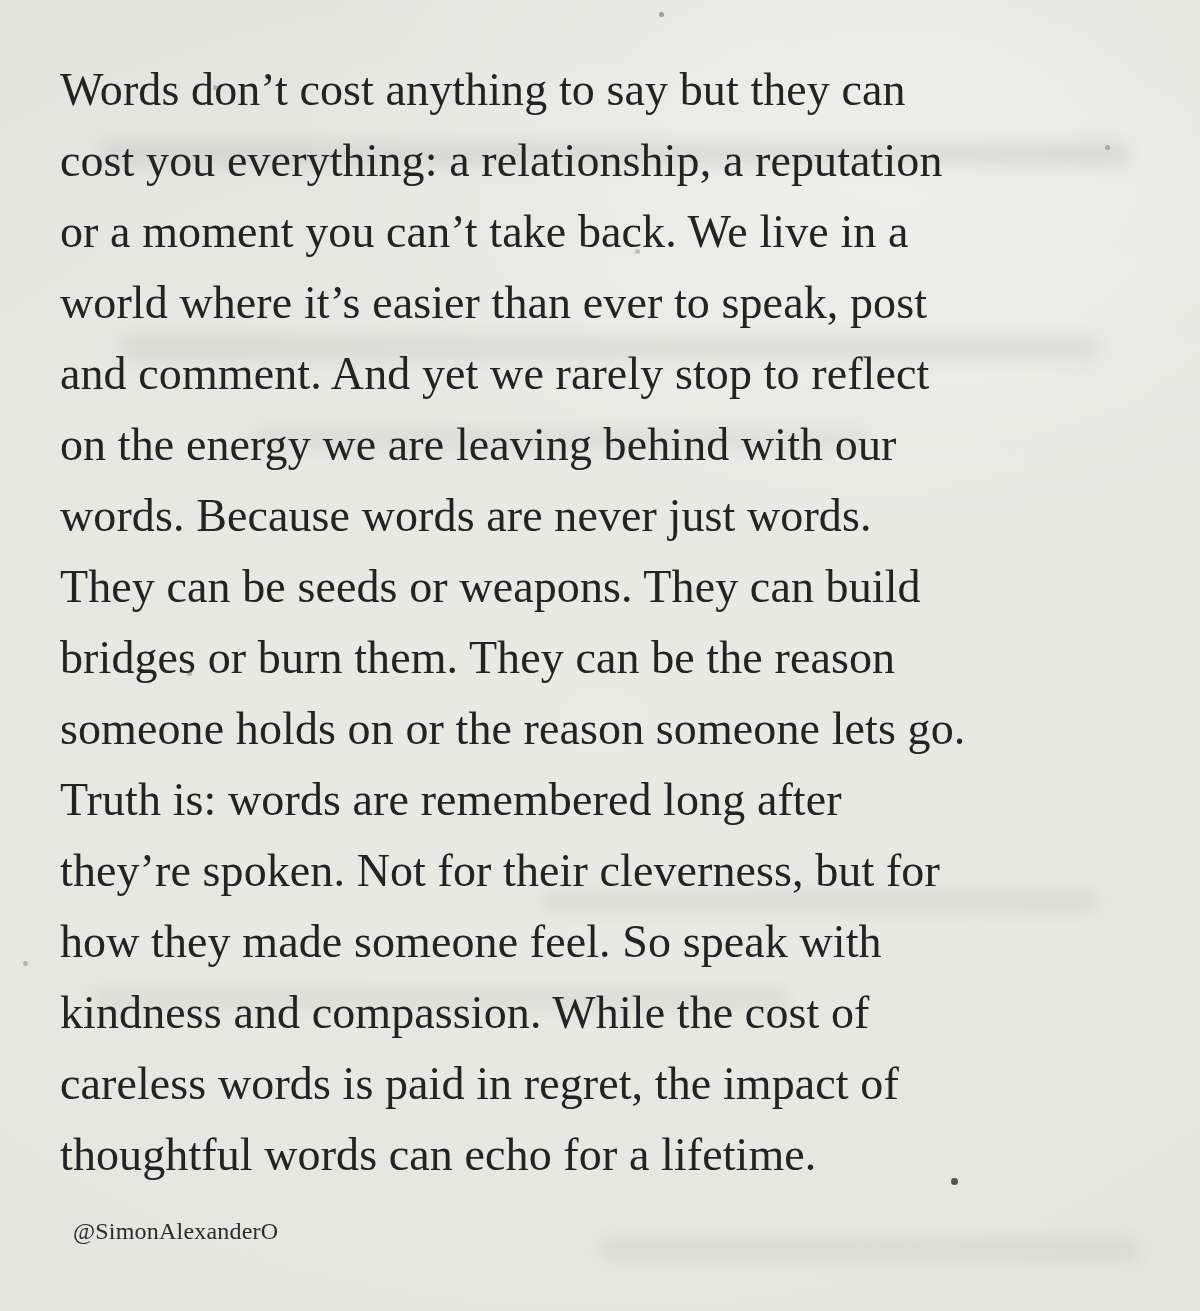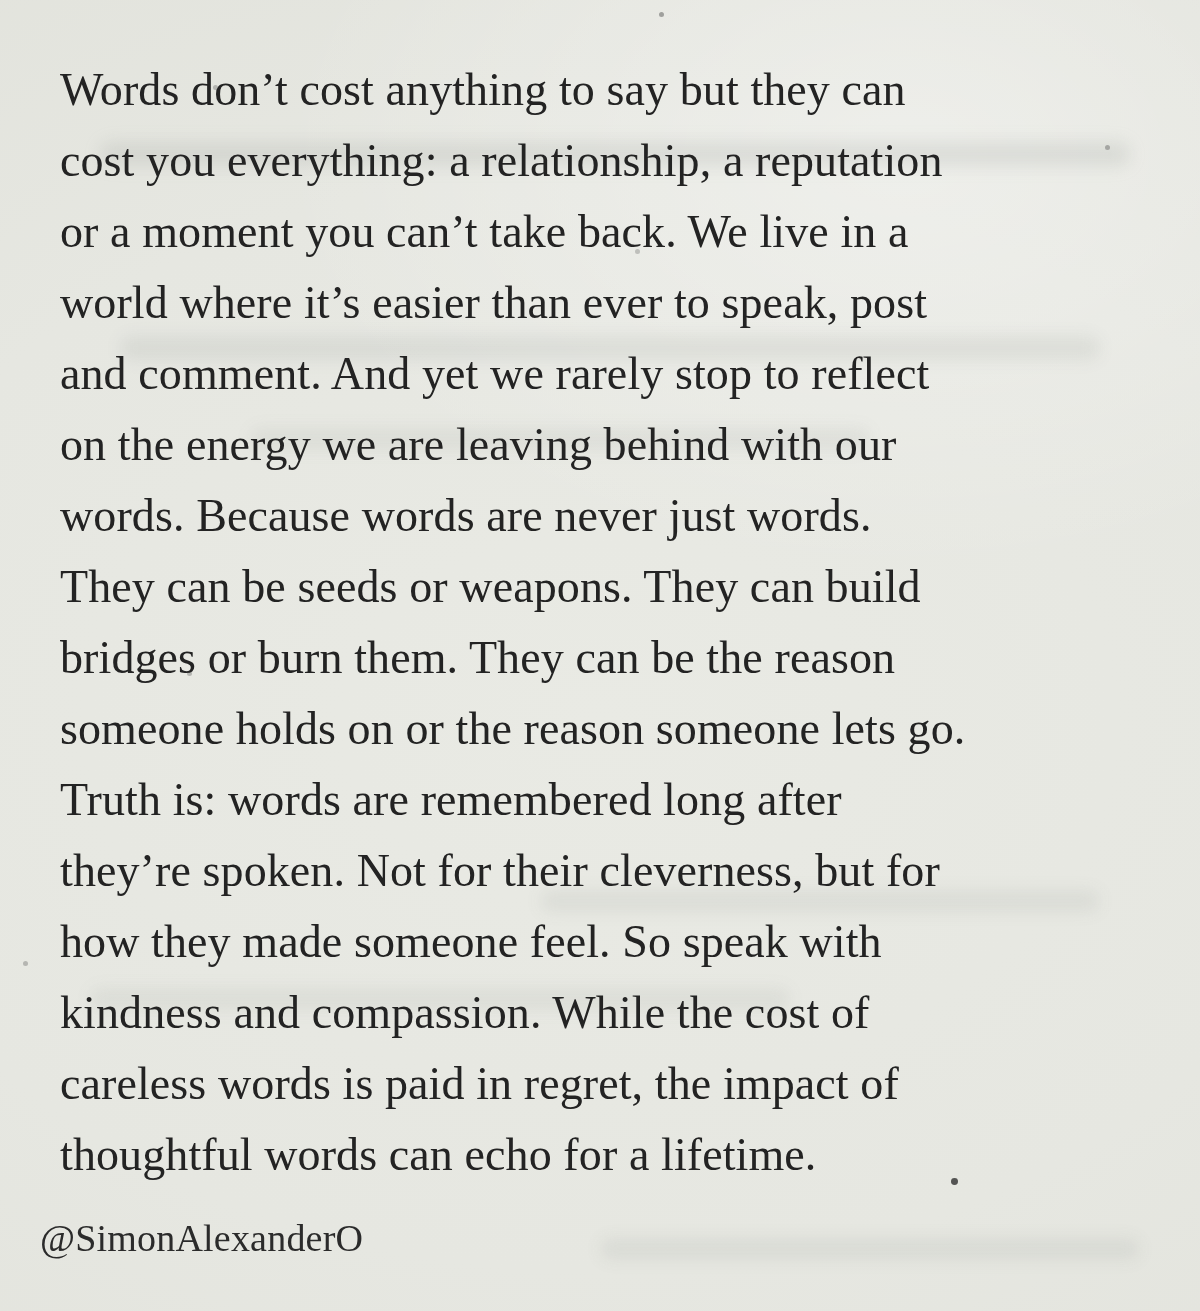--- a/index.html
+++ b/index.html
@@ -58,23 +58,23 @@
     top: 54px;
     width: 1120px;
     font-size: 46px;
     line-height: 71px;
     letter-spacing: 0.1px;
     color: #232323;
     white-space: pre-line;
   }
   .attribution {
     position: absolute;
-    left: 40px;
+    left: 73px;
     top: 1218px;
-    font-size: 38px;
+    font-size: 24px;
     line-height: 1.1;
     color: #2b2b2b;
     letter-spacing: 0.2px;
   }
 </style>
 </head>
 <body>
 
 <div class="page">
   <div class="bleed bleed-1"></div>

